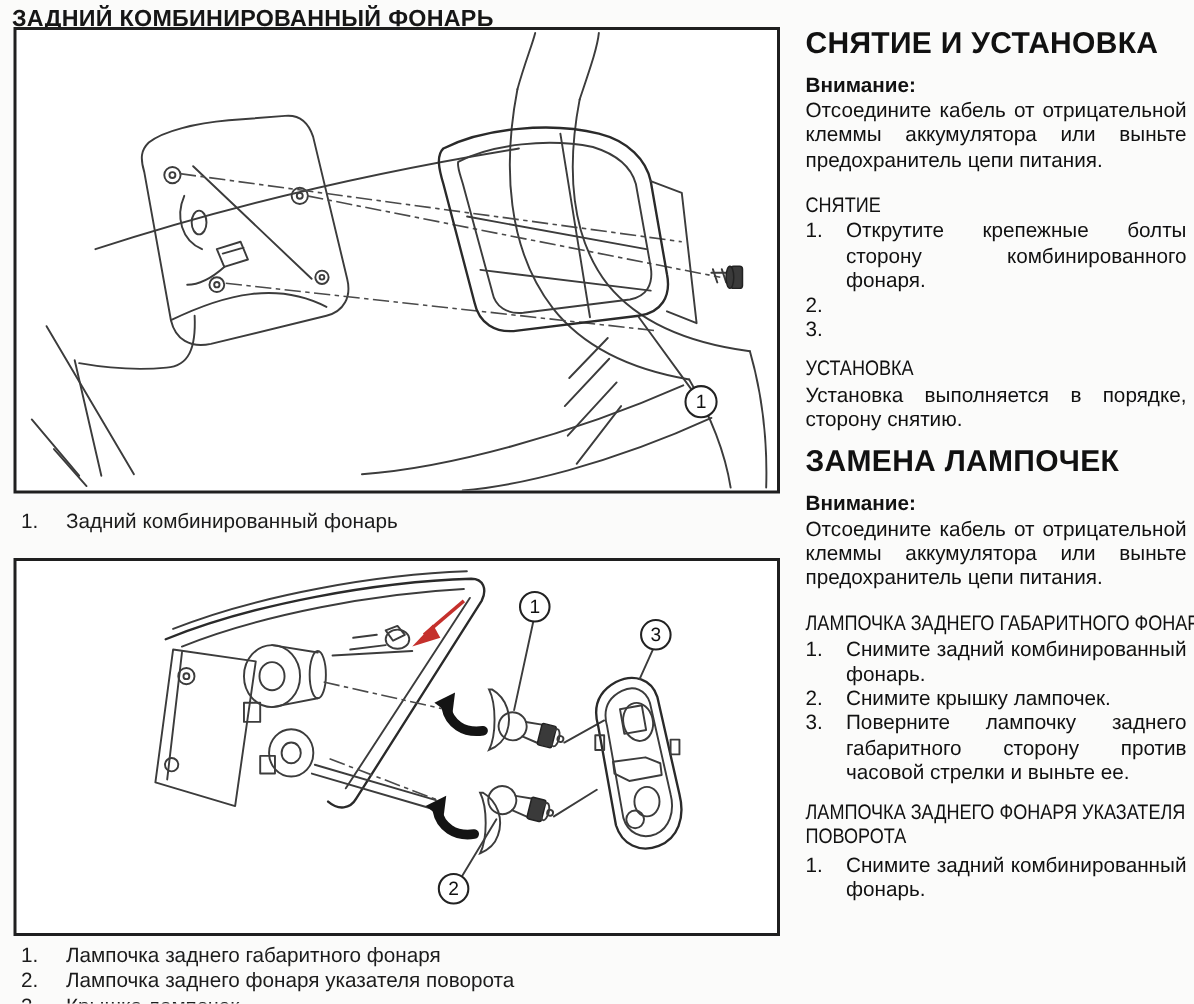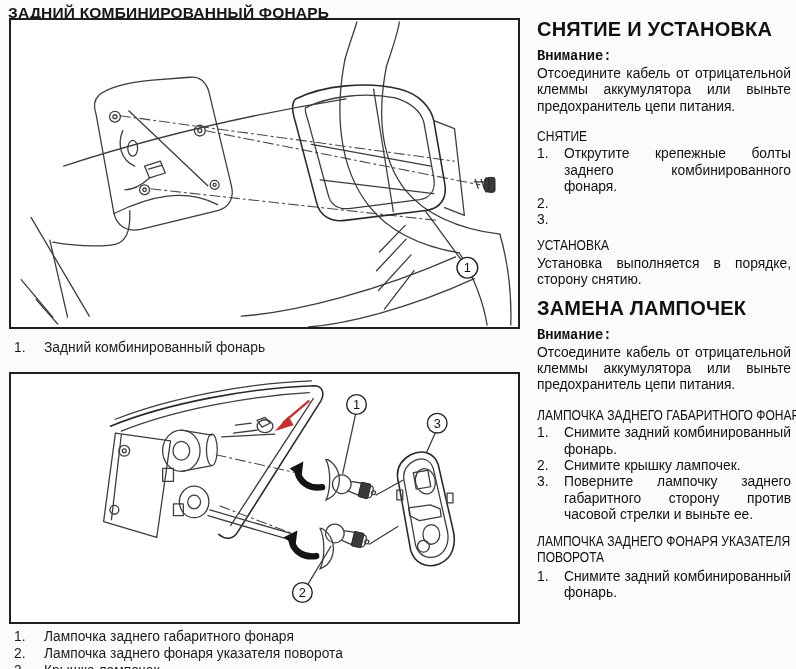--- a/index.html
+++ b/index.html
@@ -26,21 +26,21 @@
   .cap-row .n{ width:30px; flex:none; }
   #cap-fig1{ position:absolute; left:14px; top:339px; width:500px; }
   #caps-fig2{ position:absolute; left:14px; top:628px; width:510px; }
 
   .right-col{
     position:absolute; left:537px; top:21px; width:254px;
     font-size:13.8px; line-height:16.4px; color:#111;
   }
   .h-main{ font-size:20px; font-weight:700; margin:0 0 14px; letter-spacing:.2px; }
   .h-main.tight{ margin-bottom:12px; }
-  .att-label{ font-weight:700;font-family:Liberation Mono, monospace; }
+  .att-label{ font-weight:700; }
   .att-text{ font-weight:400; text-align:justify; margin:0 0 13px; }
   .h-sub{
     font-size:14px; white-space:nowrap;
     transform:scaleX(.86); transform-origin:left center;
     margin:0 0 2px;
   }
   .h-sub.wrap{ white-space:normal; width:116%; transform-origin:left top; line-height:16px; margin-bottom:4px; }
   .para{ text-align:justify; margin:0 0 11px; }
   .steps{ margin:0 0 9px; }
   .step{ display:flex; }
@@ -248,21 +248,21 @@
 
   <div class="h-main tight">СНЯТИЕ И УСТАНОВКА</div>
 
   <div class="att-label">Внимание:</div>
   <div class="att-text">Отсоедините кабель от отрицательной клеммы аккумулятора или выньте предохранитель цепи питания.</div>
 
   <div class="h-sub">СНЯТИЕ</div>
   <div class="steps">
     <div class="step">
       <span class="n">1.</span>
-      <span class="t">Открутите крепежные болты заднего комбинированного фонаря.</span>
+      <span class="t">Открутите крепежные болты сторону комбинированного фонаря.</span>
     </div>
     <div class="step">
       <span class="n">2.</span>
     </div>
     <div class="step">
       <span class="n">3.</span>
     </div>
   </div>
 
   <div class="h-sub">УСТАНОВКА</div>

